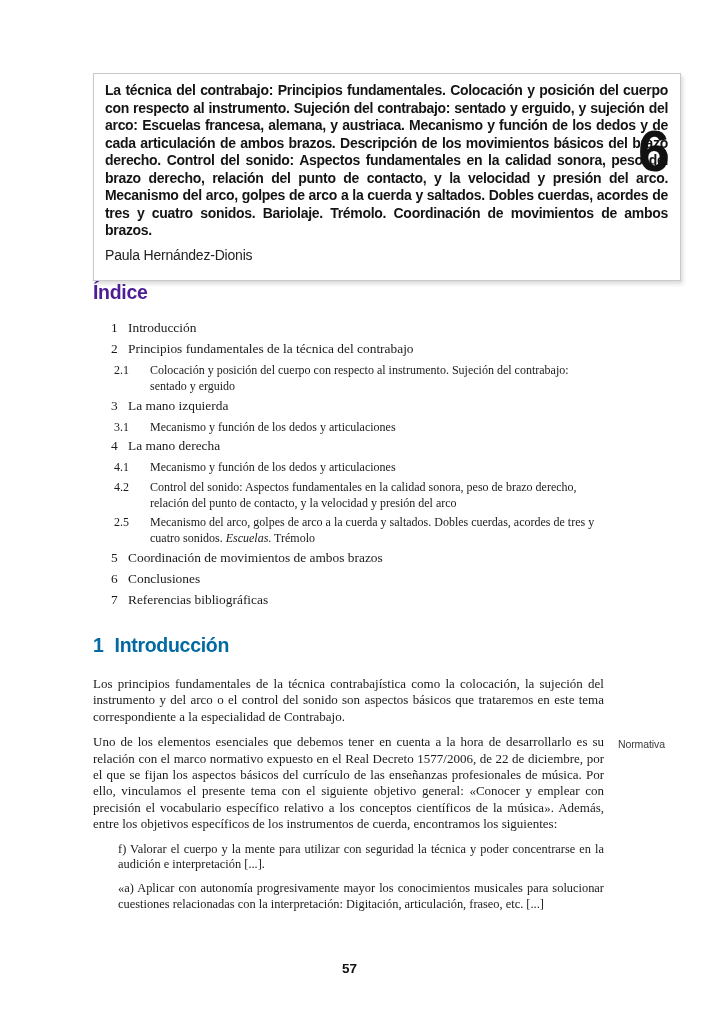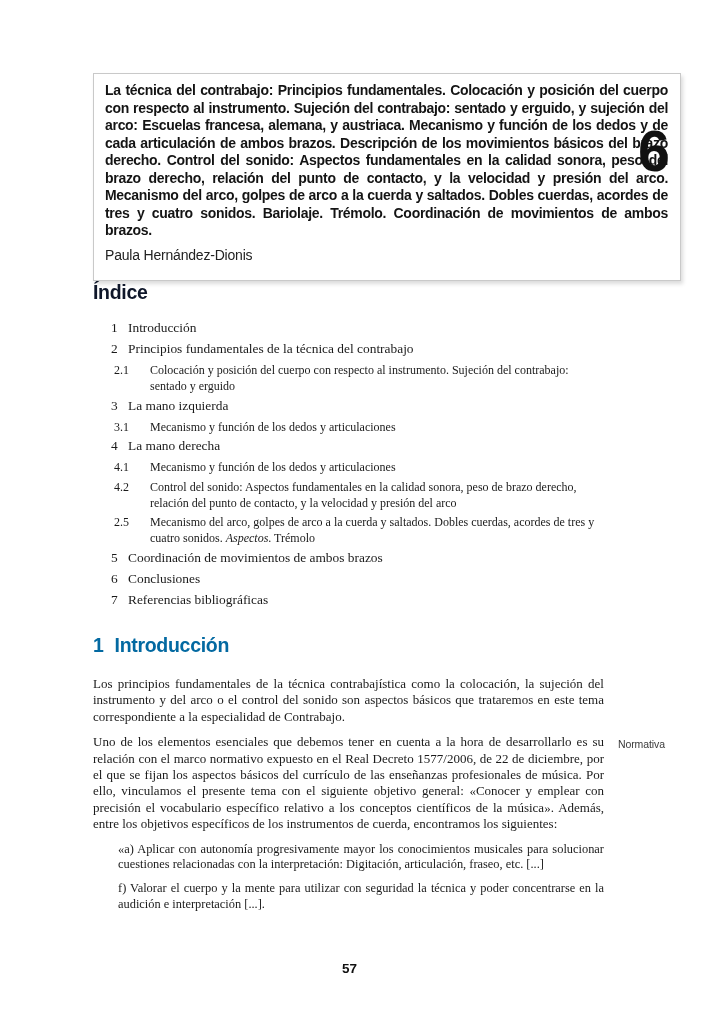--- a/index.html
+++ b/index.html
@@ -51,21 +51,21 @@
     color:#111111;
   }
 
   
   .h-index{
     position:absolute;left:93px;top:281px;
     font-family:"Liberation Sans", sans-serif;
     font-weight:700;
     font-size:19.5px;
     letter-spacing:-0.3px;
-    color:#0f172a;
+    color:#4c1d95;
   }
   .h-section{
     position:absolute;left:93px;top:634px;
     font-family:"Liberation Sans", sans-serif;
     font-weight:700;
     font-size:19.5px;
     letter-spacing:-0.3px;
     color:#0369a1;
   }
   .h-section .sec-num{margin-right:11px;}
@@ -171,21 +171,21 @@
       <div class="toc-row lvl2">
         <span class="toc-num">4.1</span>
         <span class="toc-txt"><span>Mecanismo y función de los dedos y articulaciones</span></span>
       </div>
       <div class="toc-row lvl2">
         <span class="toc-num">4.2</span>
         <span class="toc-txt"><span>Control del sonido: Aspectos fundamentales en la calidad sonora, peso de brazo derecho, relación del punto de contacto, y la velocidad y presión del arco</span></span>
       </div>
       <div class="toc-row lvl2">
         <span class="toc-num">2.5</span>
-        <span class="toc-txt"><span>Mecanismo del arco, golpes de arco a la cuerda y saltados. Dobles cuerdas, acordes de tres y cuatro sonidos. </span><i>Aspectos</i><span>. Trémolo</span></span>
+        <span class="toc-txt"><span>Mecanismo del arco, golpes de arco a la cuerda y saltados. Dobles cuerdas, acordes de tres y cuatro sonidos. </span><i>Escuelas</i><span>. Trémolo</span></span>
       </div>
       <div class="toc-row lvl1">
         <span class="toc-num">5</span>
         <span class="toc-txt"><span>Coordinación de movimientos de ambos brazos</span></span>
       </div>
       <div class="toc-row lvl1">
         <span class="toc-num">6</span>
         <span class="toc-txt"><span>Conclusiones</span></span>
       </div>
       <div class="toc-row lvl1">
@@ -194,21 +194,21 @@
       </div>
     </div>
 
   <div class="h-section">
     <span class="sec-num">1</span><span>Introducción</span>
   </div>
 
   <div class="body-flow" id="body-flow">
       <p class="bodytext">Los principios fundamentales de la técnica contrabajística como la colocación, la sujeción del instrumento y del arco o el control del sonido son aspectos básicos que trataremos en este tema correspondiente a la especialidad de Contrabajo.</p>
       <p class="bodytext">Uno de los elementos esenciales que debemos tener en cuenta a la hora de desarrollarlo es su relación con el marco normativo expuesto en el Real Decreto 1577/2006, de 22 de diciembre, por el que se fijan los aspectos básicos del currículo de las enseñanzas profesionales de música. Por ello, vinculamos el presente tema con el siguiente objetivo general: «Conocer y emplear con precisión el vocabulario específico relativo a los conceptos científicos de la música». Además, entre los objetivos específicos de los instrumentos de cuerda, encontramos los siguientes:</p>
+      <blockquote class="quote">f) Valorar el cuerpo y la mente para utilizar con seguridad la técnica y poder concentrarse en la audición e interpretación [...].</blockquote>
       <blockquote class="quote">«a) Aplicar con autonomía progresivamente mayor los conocimientos musicales para solucionar cuestiones relacionadas con la interpretación: Digitación, articulación, fraseo, etc. [...]</blockquote>
-      <blockquote class="quote">f) Valorar el cuerpo y la mente para utilizar con seguridad la técnica y poder concentrarse en la audición e interpretación [...].</blockquote>
     </div>
 
   <div class="margin-note">Normativa</div>
 
   <div class="page-number">57</div>
 
 </div>
 
 </body></html>

